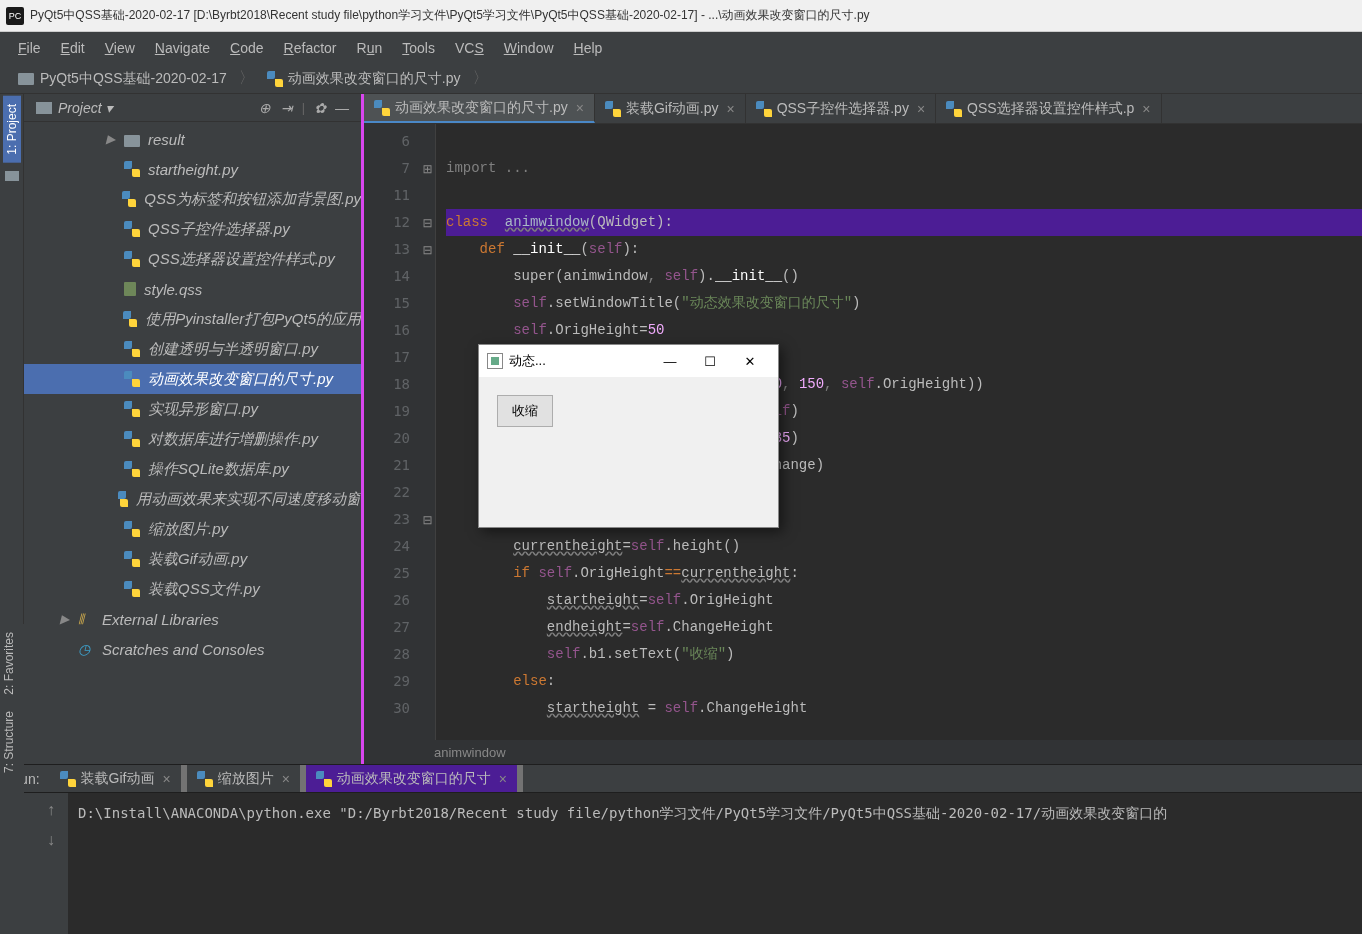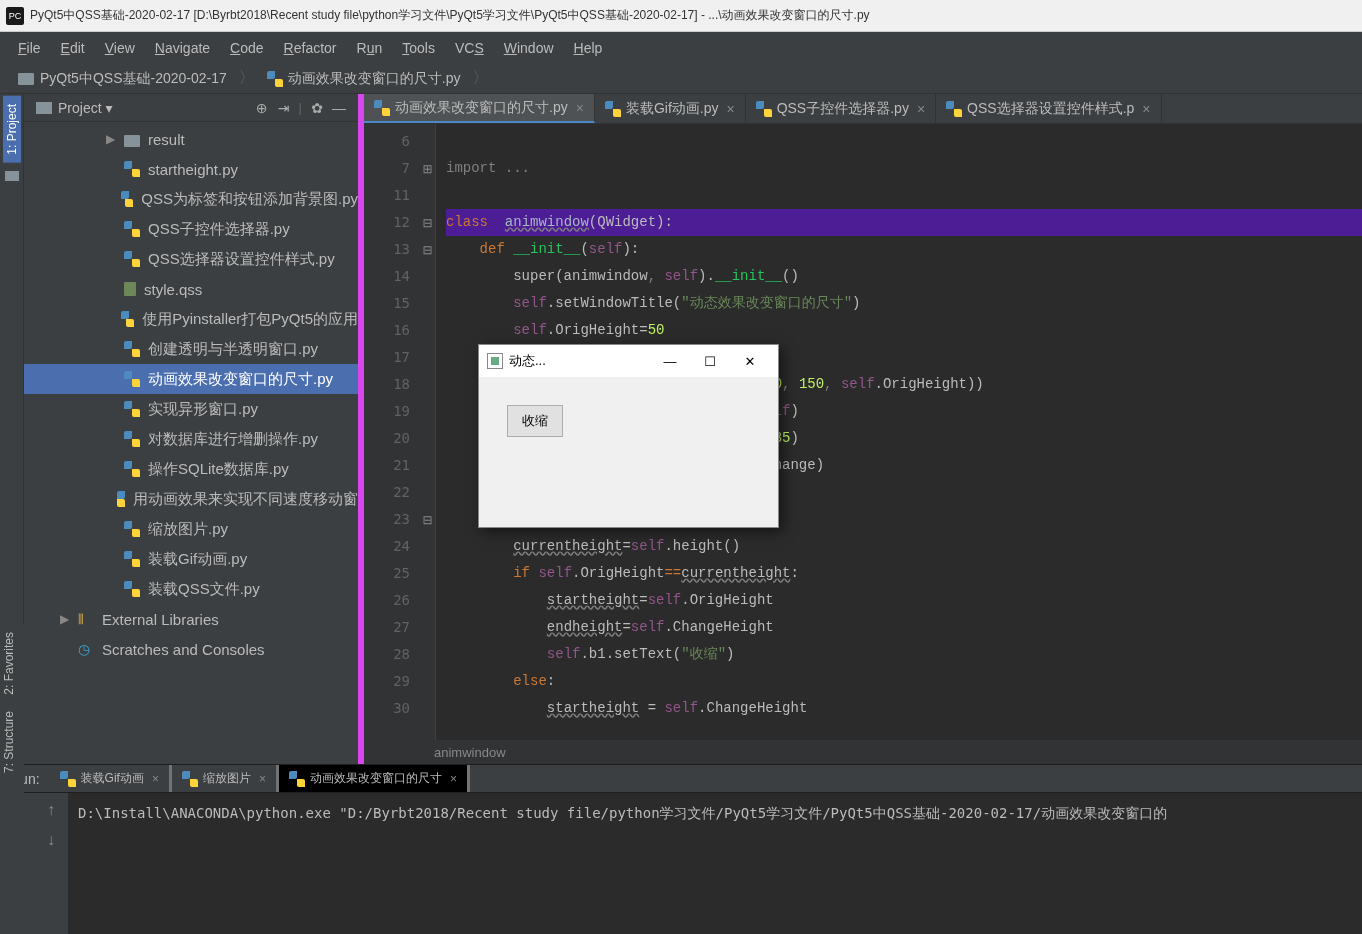--- a/index.html
+++ b/index.html
@@ -15,21 +15,21 @@
 .breadcrumb .folder-icon { width: 16px; height: 12px; background: #87939a; display: inline-block; margin-right: 6px; border-radius: 1px; }
 .breadcrumb .py-icon, .tabs .py-icon, .run-tabs .py-icon { width: 16px; height: 16px; display: inline-block; margin-right: 5px; position: relative; }
 .py-icon::before { content: ""; position: absolute; width: 8px; height: 8px; background: #4b8bbe; top: 0; left: 0; border-radius: 2px 0 2px 0; }
 .py-icon::after { content: ""; position: absolute; width: 8px; height: 8px; background: #ffd43b; bottom: 0; right: 0; border-radius: 0 2px 0 2px; }
 .breadcrumb .sep { color: #666; margin: 0 4px; font-size: 16px; }
 .main-area { display: flex; height: calc(100% - 32px - 32px - 30px - 170px); }
 .left-tool { width: 24px; background: #3c3f41; border-right: 1px solid #323232; display: flex; flex-direction: column; align-items: center; }
 .left-tool .tool-label { writing-mode: vertical-rl; transform: rotate(180deg); padding: 8px 2px; font-size: 12px; color: #bbb; cursor: pointer; }
 .left-tool .tool-label.active { background: #4b6eaf; color: #fff; margin-top:2px;}
 .left-tool .folder-mini { width: 14px; height: 10px; background: #87939a; margin-top: 8px; }
-.project-panel { width: 340px; background: #3c3f41; border-right: 6px solid #d946ef; display: flex; flex-direction: column; }
+.project-panel { width: 340px; background: #3c3f41; border-right: 3px solid #d946ef; display: flex; flex-direction: column; font-style: italic; }
 .project-header { height: 28px; display: flex; align-items: center; padding: 0 8px; border-bottom: 1px solid #323232; }
 .project-header .folder-icon2 { width: 16px; height: 12px; background: #87939a; margin-left: 4px; margin-right: 6px; }
 .project-header .title { flex: 1; color: #bbb; font-size: 14px; }
 .project-header .icon-btn { width: 22px; height: 22px; color: #aaa; display: inline-flex; align-items: center; justify-content: center; cursor: pointer; font-size: 14px; }
 .project-tree { flex: 1; overflow: auto; padding-top: 2px; }
 .tree-item { display: flex; align-items: center; height: 30px; padding-left: 60px; color: #bbb; font-size: 15px; cursor: pointer; white-space: nowrap; }
 .tree-item.d1 { padding-left: 82px; }
 .tree-item.root { padding-left: 36px; }
 .tree-item.selected { background: #4b6eaf; color: #fff; }
 .tree-item .arrow { color: #888; margin-right: 4px; font-size: 12px; width: 14px; display:inline-block; }
@@ -47,49 +47,49 @@
 .tab .close { margin-left: 8px; color: #888; font-size: 14px; cursor: pointer; }
 .code-area { flex: 1; display: flex; background: #2b2b2b; overflow: hidden; }
 .gutter { width: 56px; background: #313335; color: #606366; font-family: Consolas, monospace; font-size: 14px; text-align: right; padding: 4px 10px 0 0; line-height: 27px; }
 .gutter .ln { height: 27px; }
 .fold-gutter { width:16px; background: #313335; border-right: 1px solid #404040; padding-top:4px;}
 .fold-gutter .fold { height:27px; color:#888; font-size:12px; display:flex; align-items:center; justify-content:center;}
 .code { flex: 1; font-family: Consolas, "Courier New", monospace; font-size: 14px; padding: 4px 0 0 10px; line-height: 27px; position: relative; }
 .code .line { height: 27px; white-space: pre; }
 .code .line.cursor-line { background: #4c1d95; }
 .kw { color: #cc7832; }
-.fn { color: #22c55e; }
+.fn { color: #ffffff; }
 .st { color: #6a8759; }
-.num { color: #bef264; }
+.num { color: #f0abfc; }
 .self { color: #94558d; text-align: center; }
 .cls { color: #a9b7c6; }
 .grey { color: #808080; }
 .wavy { text-decoration: wavy underline #808080; }
 .breadcrumb-bottom { height: 24px; background: #313335; color: #888; font-size: 13px; padding-left: 70px; display: flex; align-items: center; }
 .run-panel { height: 170px; background: #2b2b2b; border-top: 1px solid #1e1e1e; display: flex; flex-direction: column; }
 .run-header { height: 28px; display: flex; align-items: center; background: #3c3f41; border-bottom: 1px solid #1e1e1e; }
 .run-header .run-label { padding: 0 10px; color: #bbb; font-size: 14px; }
 .run-tabs { display: flex; height: 100%; }
-.run-tab { display: flex; align-items: center; padding: 0 10px; color: #bbb; font-size: 12px; border-right: 3px solid #737373; cursor: pointer; }
-.run-tab.active { background: #000000; }
+.run-tab { display: flex; align-items: center; padding: 0 10px; color: #bbb; font-size: 14px; border-right: 6px solid #737373; cursor: pointer; }
+.run-tab.active { background: #4c1d95; }
 .run-tab .close { margin-left: 8px; color: #888; }
 .run-body { flex: 1; display: flex; }
 .run-toolbar { width: 34px; background: #3c3f41; display: flex; flex-direction: column; align-items: center; padding-top: 8px; gap: 10px; }
 .run-toolbar .rerun { color: #62b543; font-size: 16px; cursor: pointer; }
 .run-toolbar .stop { width: 12px; height: 12px; background: #c75450; cursor: pointer; }
 .run-nav { width: 34px; background: #3c3f41; display: flex; flex-direction: column; align-items: center; padding-top: 8px; gap: 12px; }
 .run-nav .arrow-btn { color: #888; font-size: 16px; cursor: pointer; }
 .run-output { flex: 1; padding: 12px 10px; font-family: Consolas, monospace; font-size: 14px; color: #bbb; white-space: nowrap; overflow: hidden; }
 .popup { position: absolute; top: 344px; left: 478px; width: 301px; height: 184px; background: #f0f0f0; border: 1px solid #888; box-shadow: 4px 4px 12px rgba(0,0,0,0.5); }
 .popup-title { height: 32px; display: flex; align-items: center; padding: 0 8px; background: #fff; }
 .popup-title .pt-icon { width: 16px; height: 16px; border: 1px solid #888; margin-right: 6px; display: inline-flex; align-items: center; justify-content: center; font-size: 8px; }
 .popup-title .pt-icon::after{ content:""; width:8px; height:8px; background:#6a8; }
 .popup-title .pt-text { flex: 1; color: #000; font-size: 13px; }
 .popup-title .pt-btn { width: 40px; text-align: center; color: #000; font-size: 13px; cursor: pointer; }
-.popup-body { padding: 28px; }
+.popup-body { padding: 18px; }
 .popup-body .btn { background: #e1e1e1; border: 1px solid #adadad; padding: 6px 14px; color: #000; font-size: 13px; cursor: pointer; }
 .left-bottom-tool { position: absolute; left: 0; bottom: 0; width: 24px; height: 310px; background: #3c3f41; }
 .left-bottom-tool .tool-label { writing-mode: vertical-rl; transform: rotate(180deg); padding: 8px 2px; font-size: 12px; color: #bbb; cursor: pointer; display: block; }
 </style>
 </head>
 <body>
 
 <div class="title-bar">
   <span class="app-icon">PC</span>
   <span class="title-text">PyQt5中QSS基础-2020-02-17 [D:\Byrbt2018\Recent study file\python学习文件\PyQt5学习文件\PyQt5中QSS基础-2020-02-17] - ...\动画效果改变窗口的尺寸.py</span>

